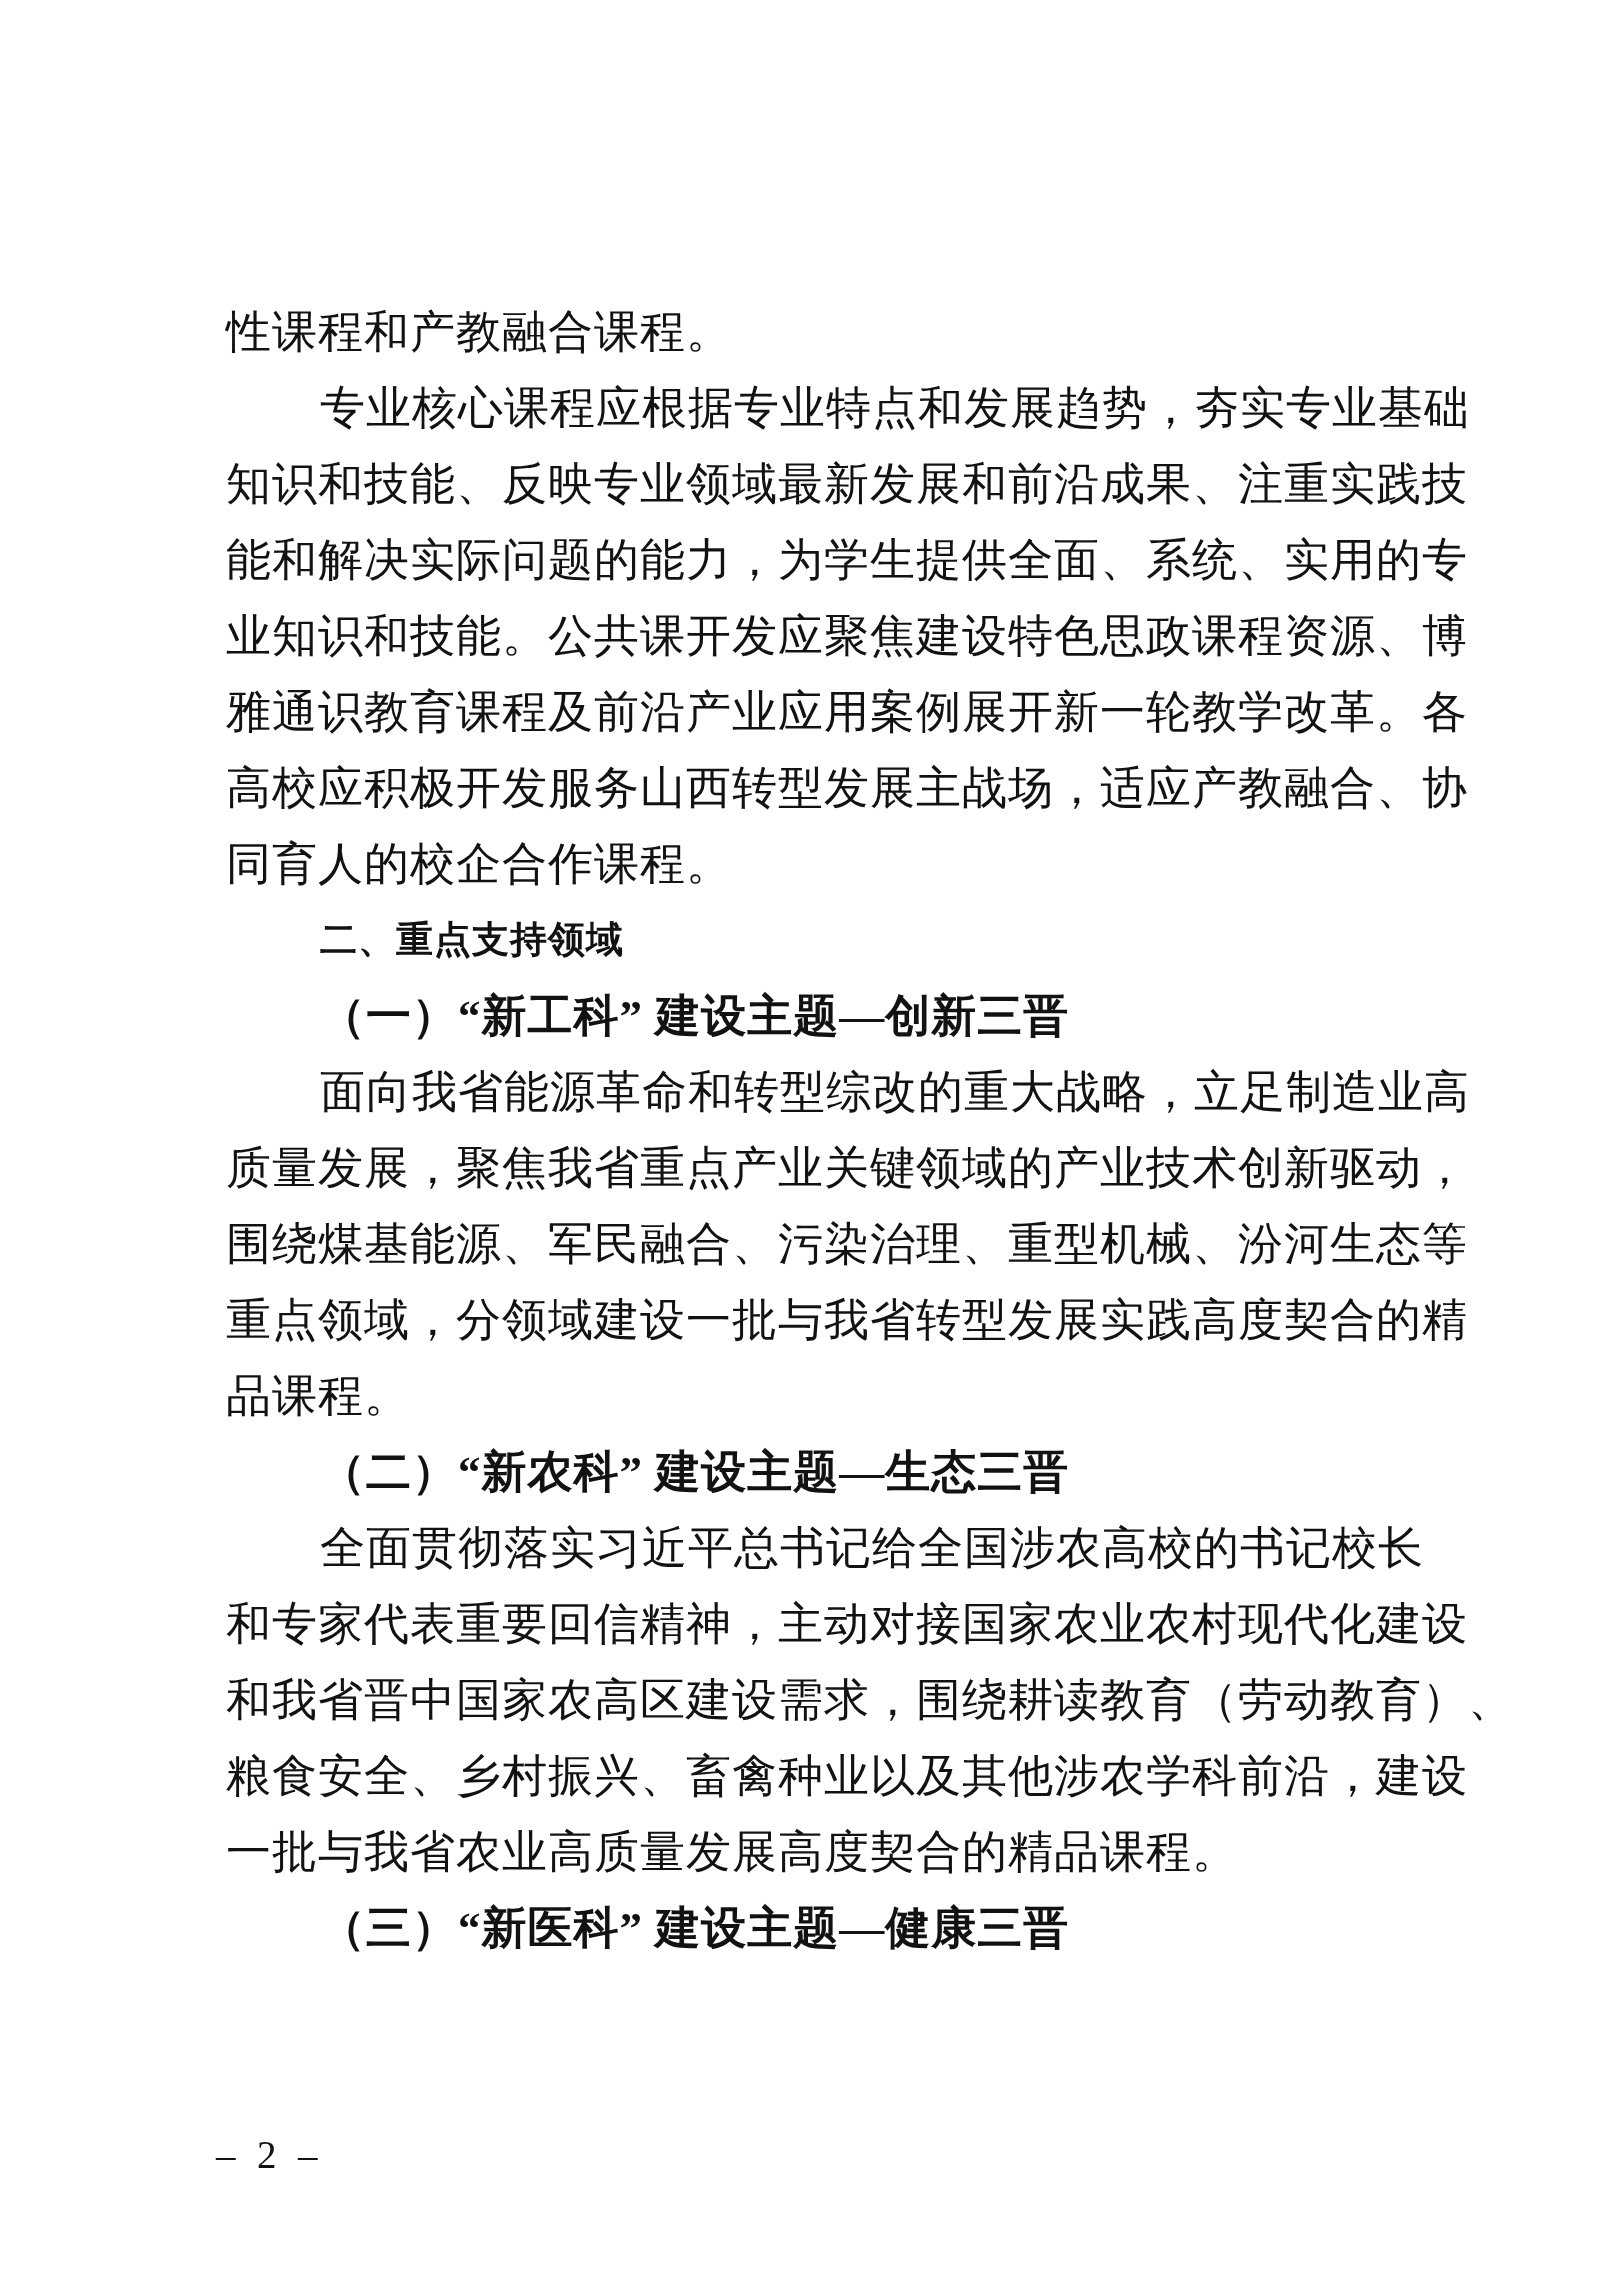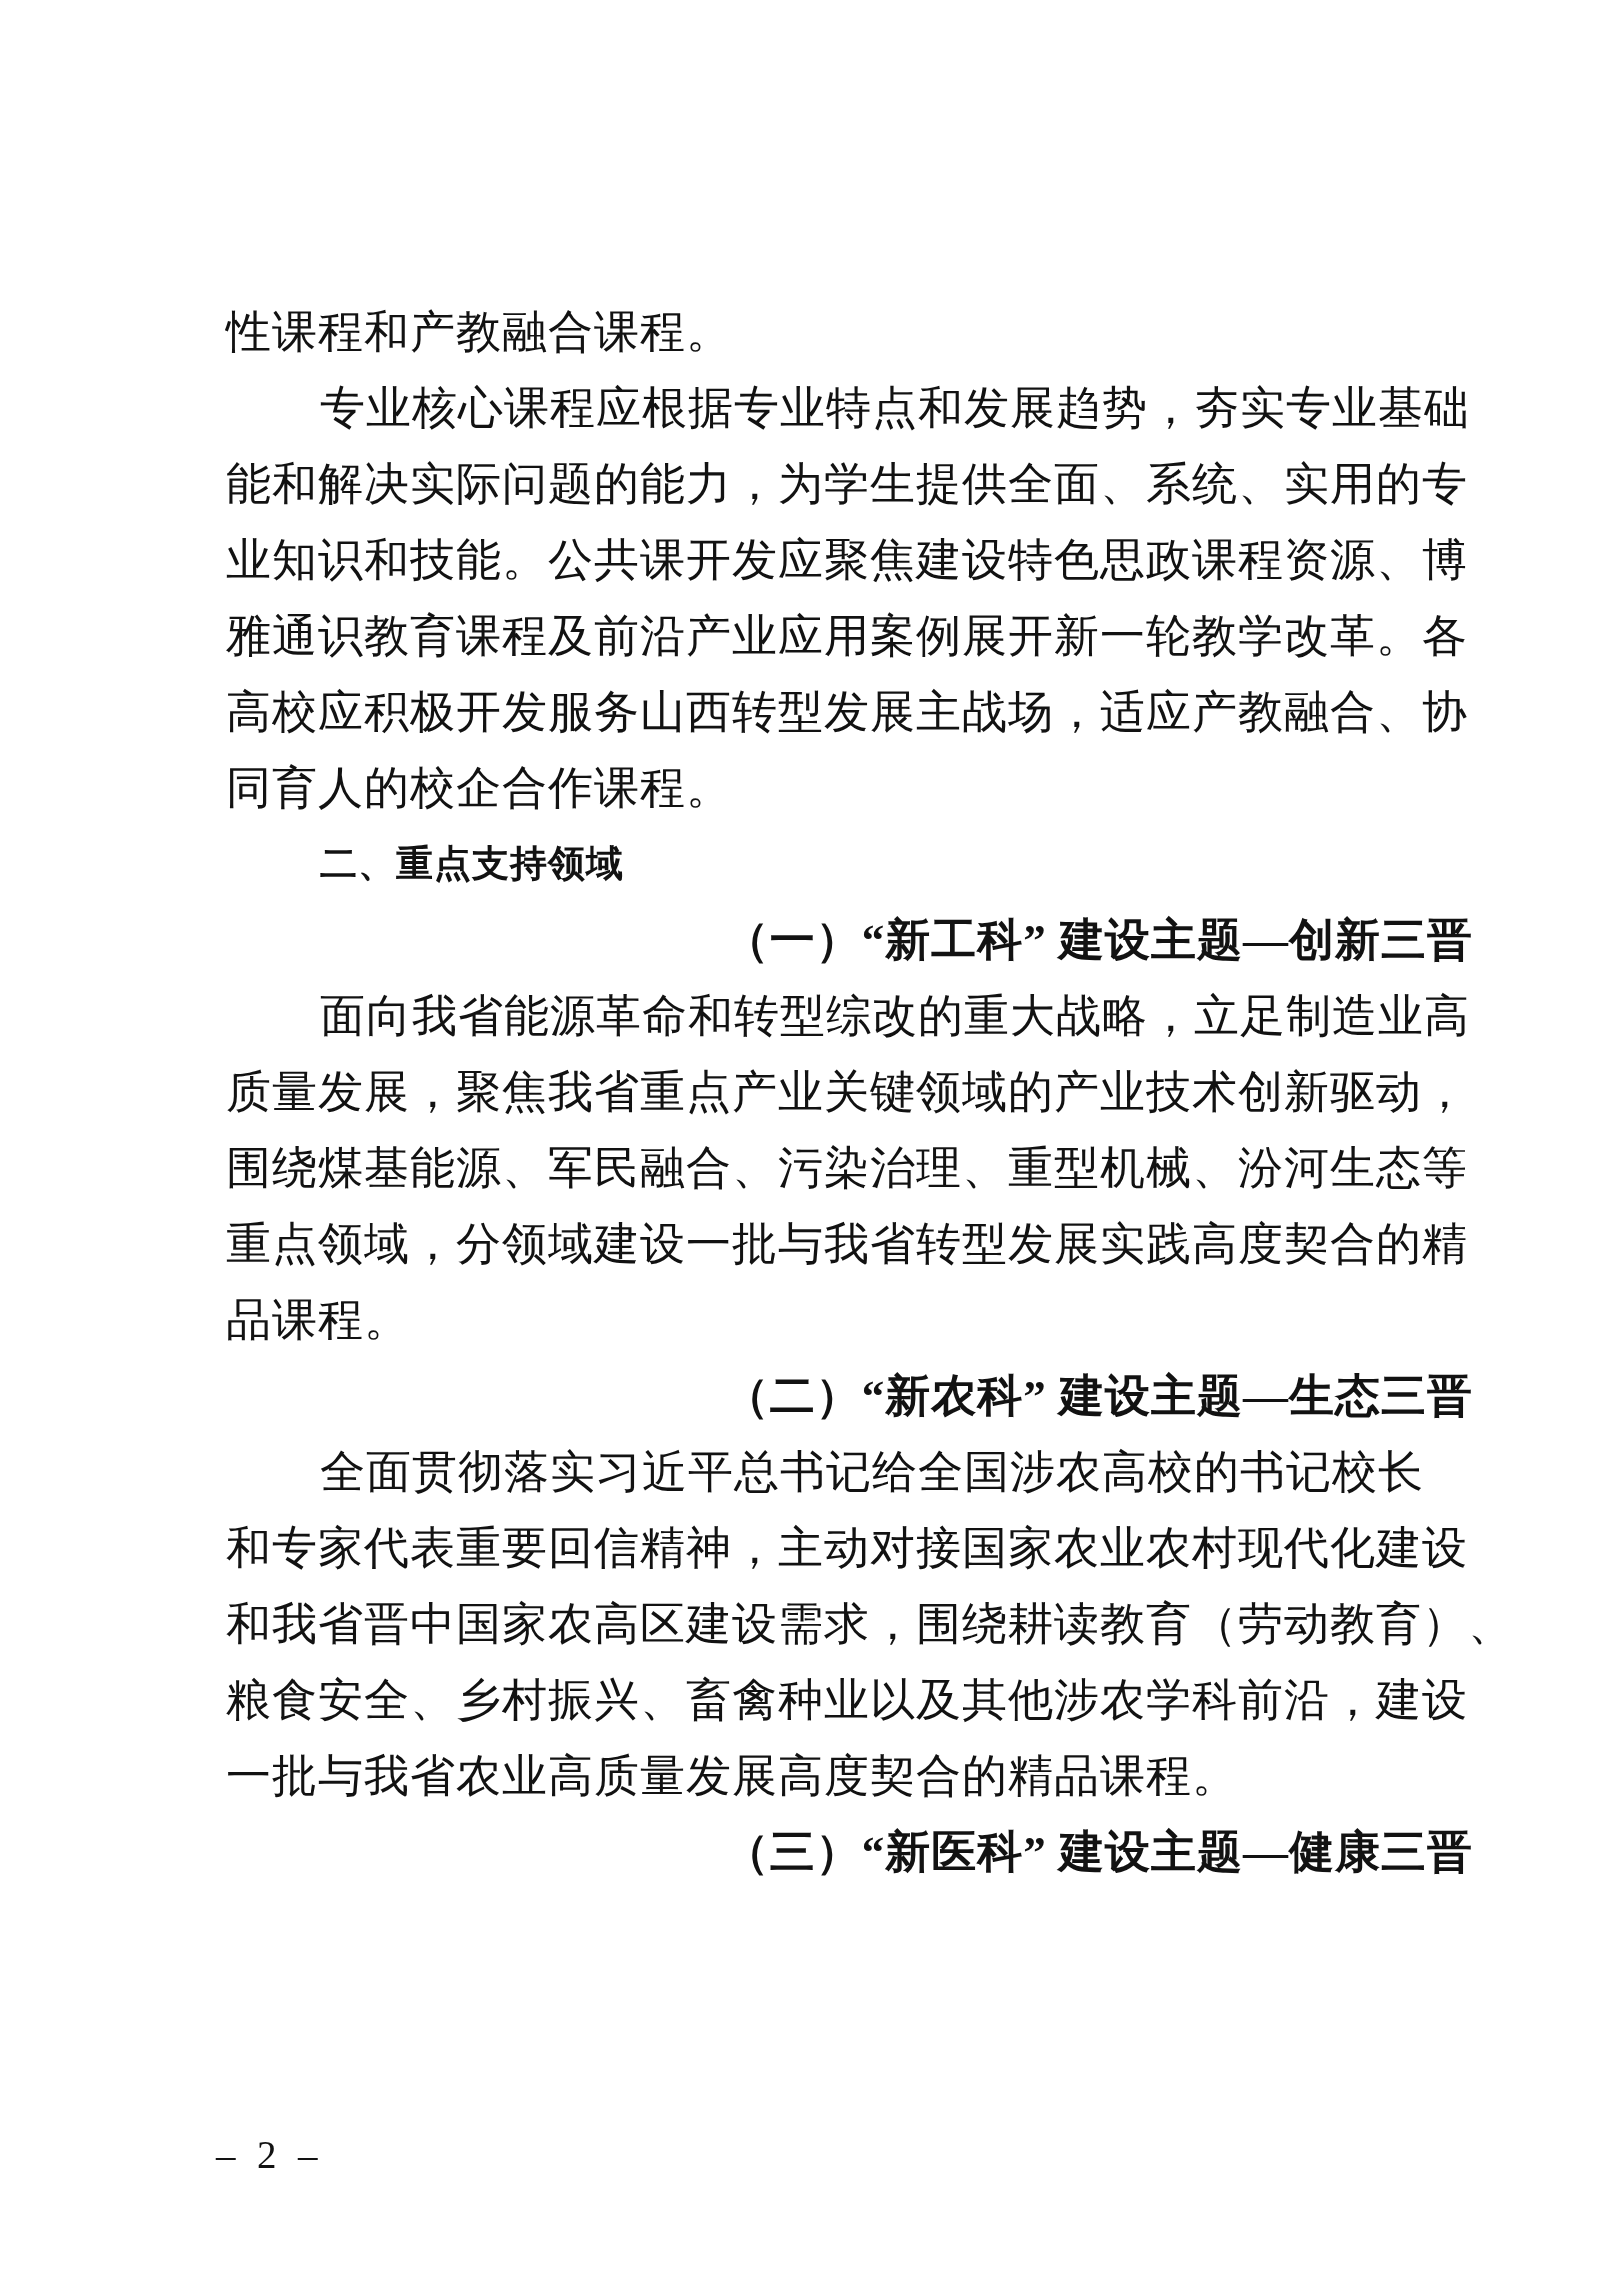--- a/index.html
+++ b/index.html
@@ -34,39 +34,39 @@
   .line.indent { padding-left: 94px; }
   .line.paragraph { font-weight: 400; }
   .line.section-heading {
     font-family: "Liberation Sans", "DejaVu Sans", sans-serif;
     font-weight: 700;
     font-size: 37px;
   }
   .line.subsection-heading {
     font-weight: 700;
     font-size: 45px;
-    text-align: right;
   }
   .page-number {
     position: absolute;
     left: 216px;
     top: 2133px;
     font-size: 39px;
     line-height: 43px;
     letter-spacing: 5.9px;
     color: #121212;
   }
 </style>
 </head>
 <body>
 
 <div class="page">
   <main class="doc-body">
       <div class="line paragraph">性课程和产教融合课程。</div>
       <div class="line paragraph indent">专业核心课程应根据专业特点和发展趋势，夯实专业基础</div>
+      <div class="line paragraph">知识和技能、反映专业领域最新发展和前沿成果、注重实践技</div>
       <div class="line paragraph">能和解决实际问题的能力，为学生提供全面、系统、实用的专</div>
       <div class="line paragraph">业知识和技能。公共课开发应聚焦建设特色思政课程资源、博</div>
       <div class="line paragraph">雅通识教育课程及前沿产业应用案例展开新一轮教学改革。各</div>
       <div class="line paragraph">高校应积极开发服务山西转型发展主战场，适应产教融合、协</div>
       <div class="line paragraph">同育人的校企合作课程。</div>
       <div class="line section-heading indent">二、重点支持领域</div>
       <div class="line subsection-heading indent">（一）“新工科” 建设主题—创新三晋</div>
       <div class="line paragraph indent">面向我省能源革命和转型综改的重大战略，立足制造业高</div>
       <div class="line paragraph">质量发展，聚焦我省重点产业关键领域的产业技术创新驱动，</div>
       <div class="line paragraph">围绕煤基能源、军民融合、污染治理、重型机械、汾河生态等</div>

